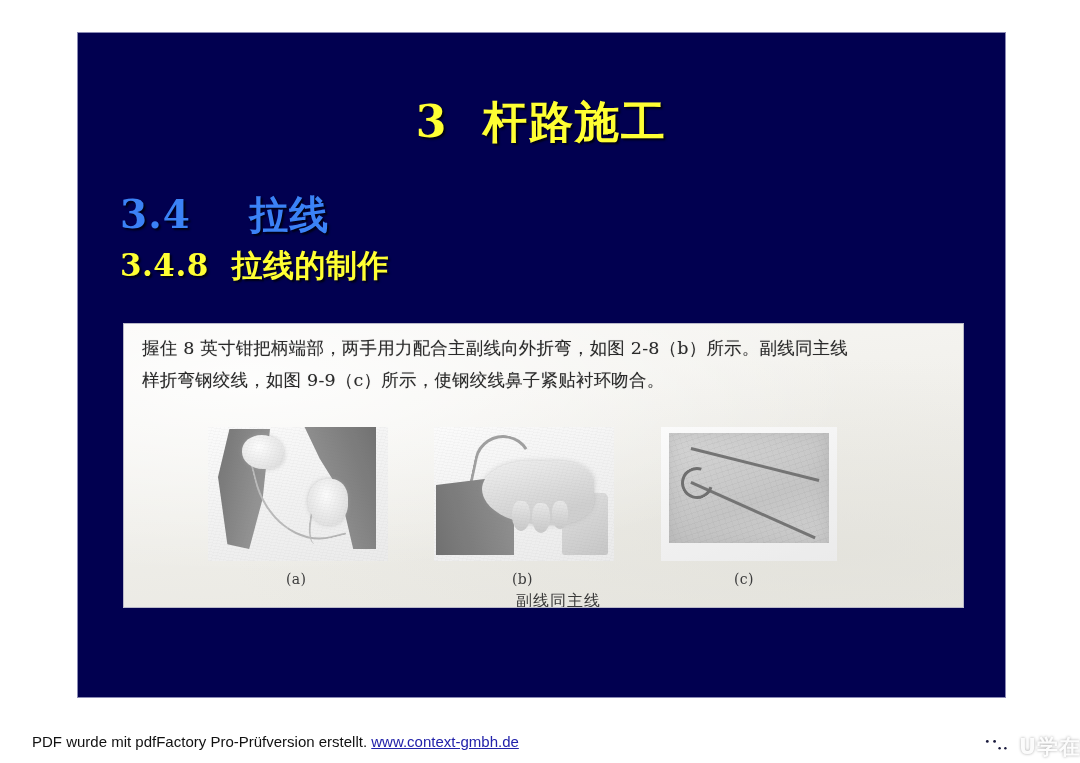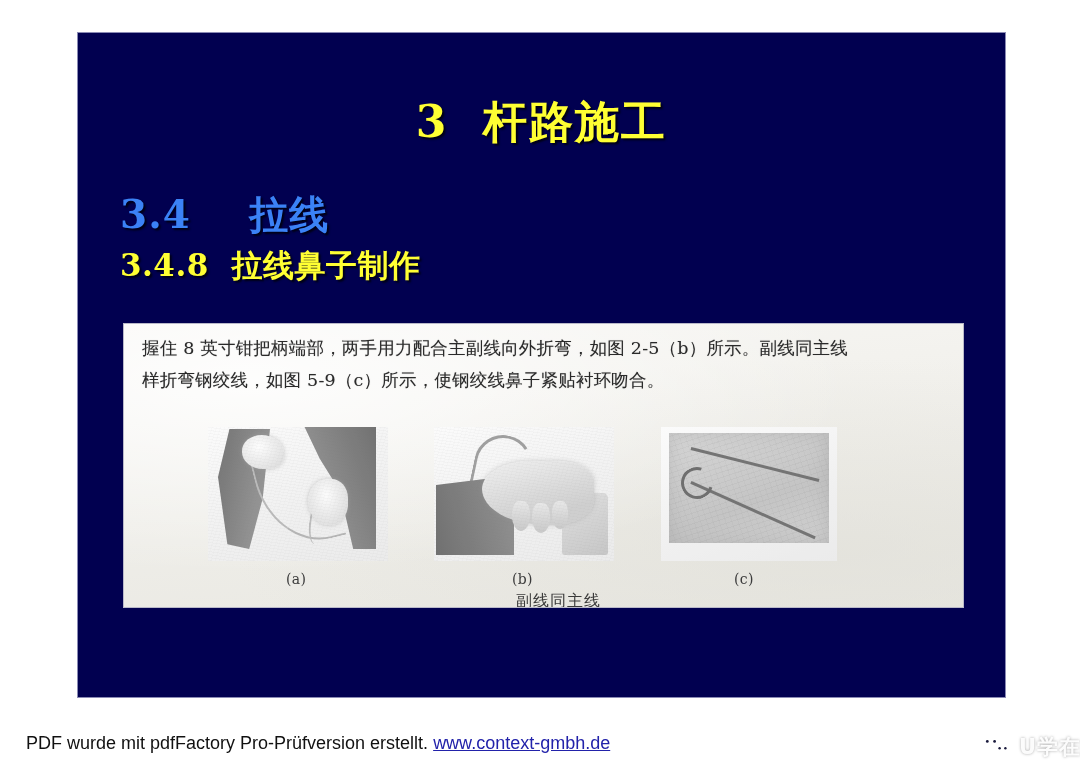--- a/index.html
+++ b/index.html
@@ -309,46 +309,46 @@
     font-size: 21px;
     font-weight: 600;
     letter-spacing: 1px;
     text-shadow: 0 0 3px rgba(0,0,0,0.35);
     white-space: nowrap;
   }
 
   
   #footer {
     position: absolute;
-    left: 26px;
+    left: 32px;
     top: 733px;
     font-family: "Liberation Sans", sans-serif;
-    font-size: 18px;
+    font-size: 15px;
     color: #111111;
     white-space: nowrap;
   }
   #footer-link {
     color: #2222aa;
     text-decoration: underline;
   }
 </style>
 </head>
 <body>
 
 <div id="slide-panel">
 
   <div id="slide-title">3  杆路施工</div>
   <div id="section-heading">3.4    拉线</div>
-  <div id="subsection-heading">3.4.8  拉线鼻子制作</div>
+  <div id="subsection-heading">3.4.8  拉线的制作</div>
 
   <div id="scan-card">
     <div id="scan-body"></div>
 
-    <div class="scan-text-line" id="scan-line-1">握住 8 英寸钳把柄端部，两手用力配合主副线向外折弯，如图 2-5（b）所示。副线同主线</div>
-    <div class="scan-text-line" id="scan-line-2">样折弯钢绞线，如图 5-9（c）所示，使钢绞线鼻子紧贴衬环吻合。</div>
+    <div class="scan-text-line" id="scan-line-1">握住 8 英寸钳把柄端部，两手用力配合主副线向外折弯，如图 2-8（b）所示。副线同主线</div>
+    <div class="scan-text-line" id="scan-line-2">样折弯钢绞线，如图 9-9（c）所示，使钢绞线鼻子紧贴衬环吻合。</div>
 
     <div class="photo" id="photo-a">
       <div class="photo-bg"></div>
       <div class="sleeve-left"></div>
       <div class="sleeve-right"></div>
       <div class="wire-a"></div>
       <div class="wire-a2"></div>
       <div class="hand-a1"></div>
       <div class="hand-a2"></div>
       <div class="grain"></div>

